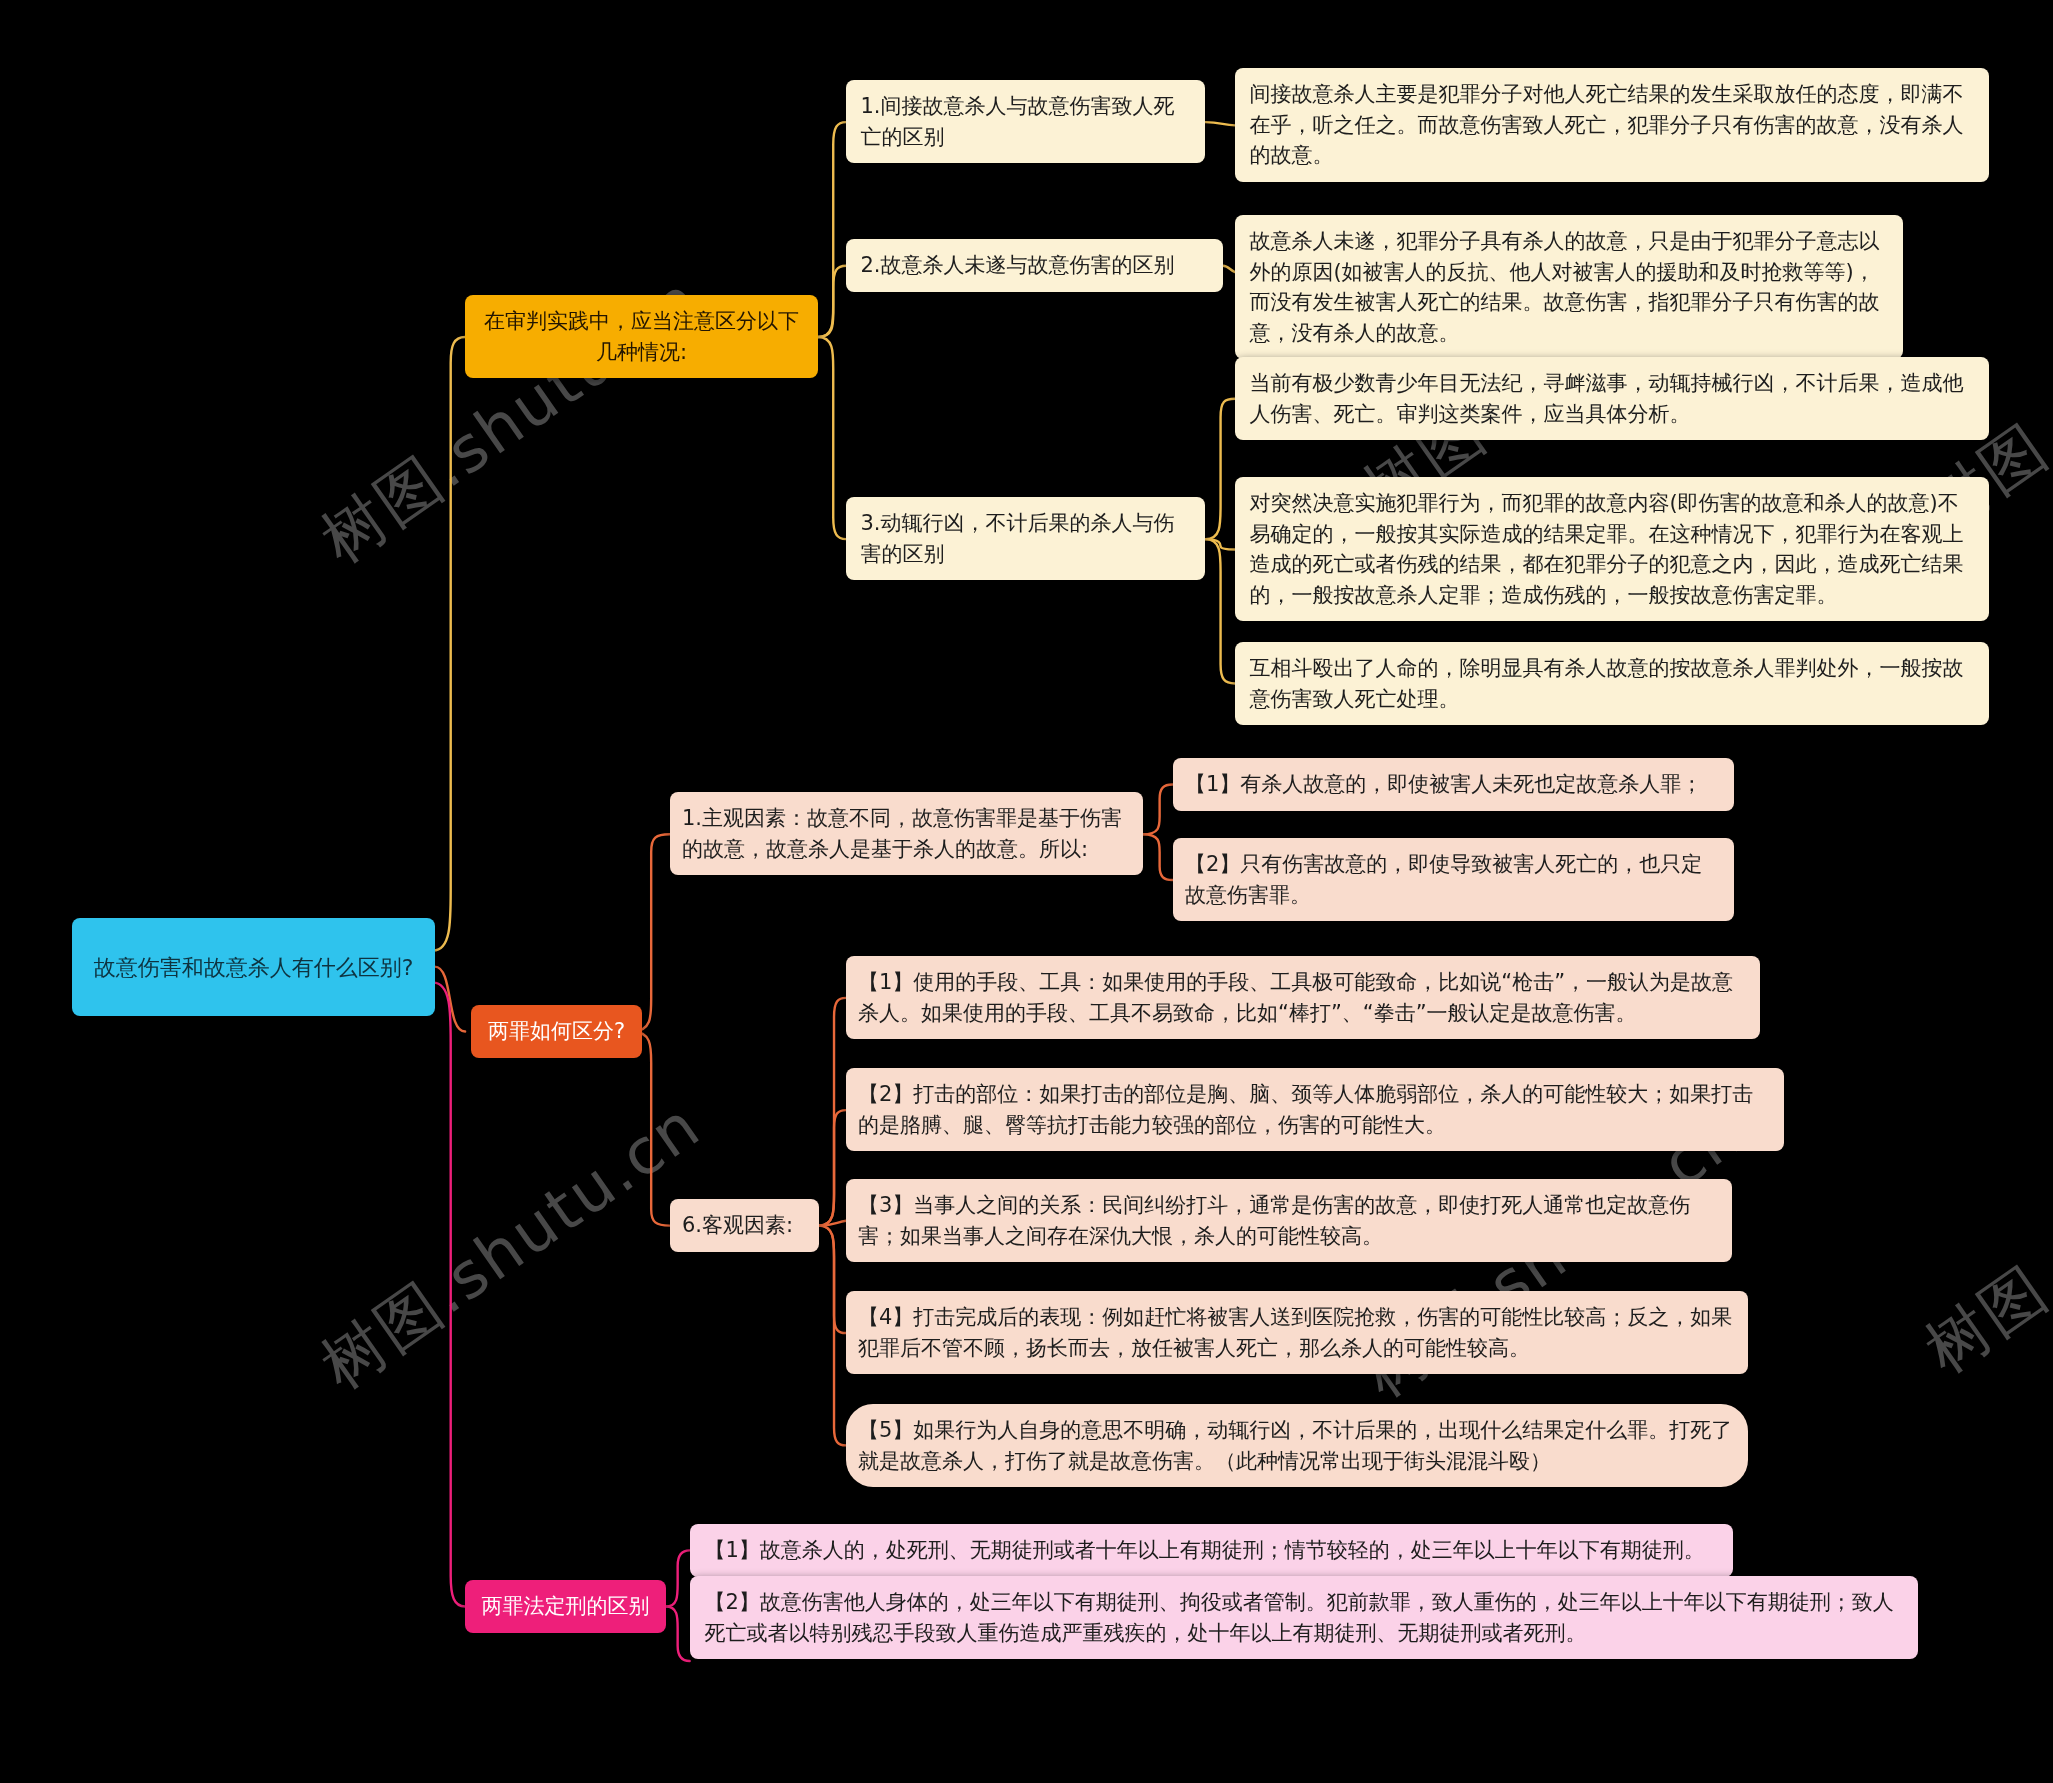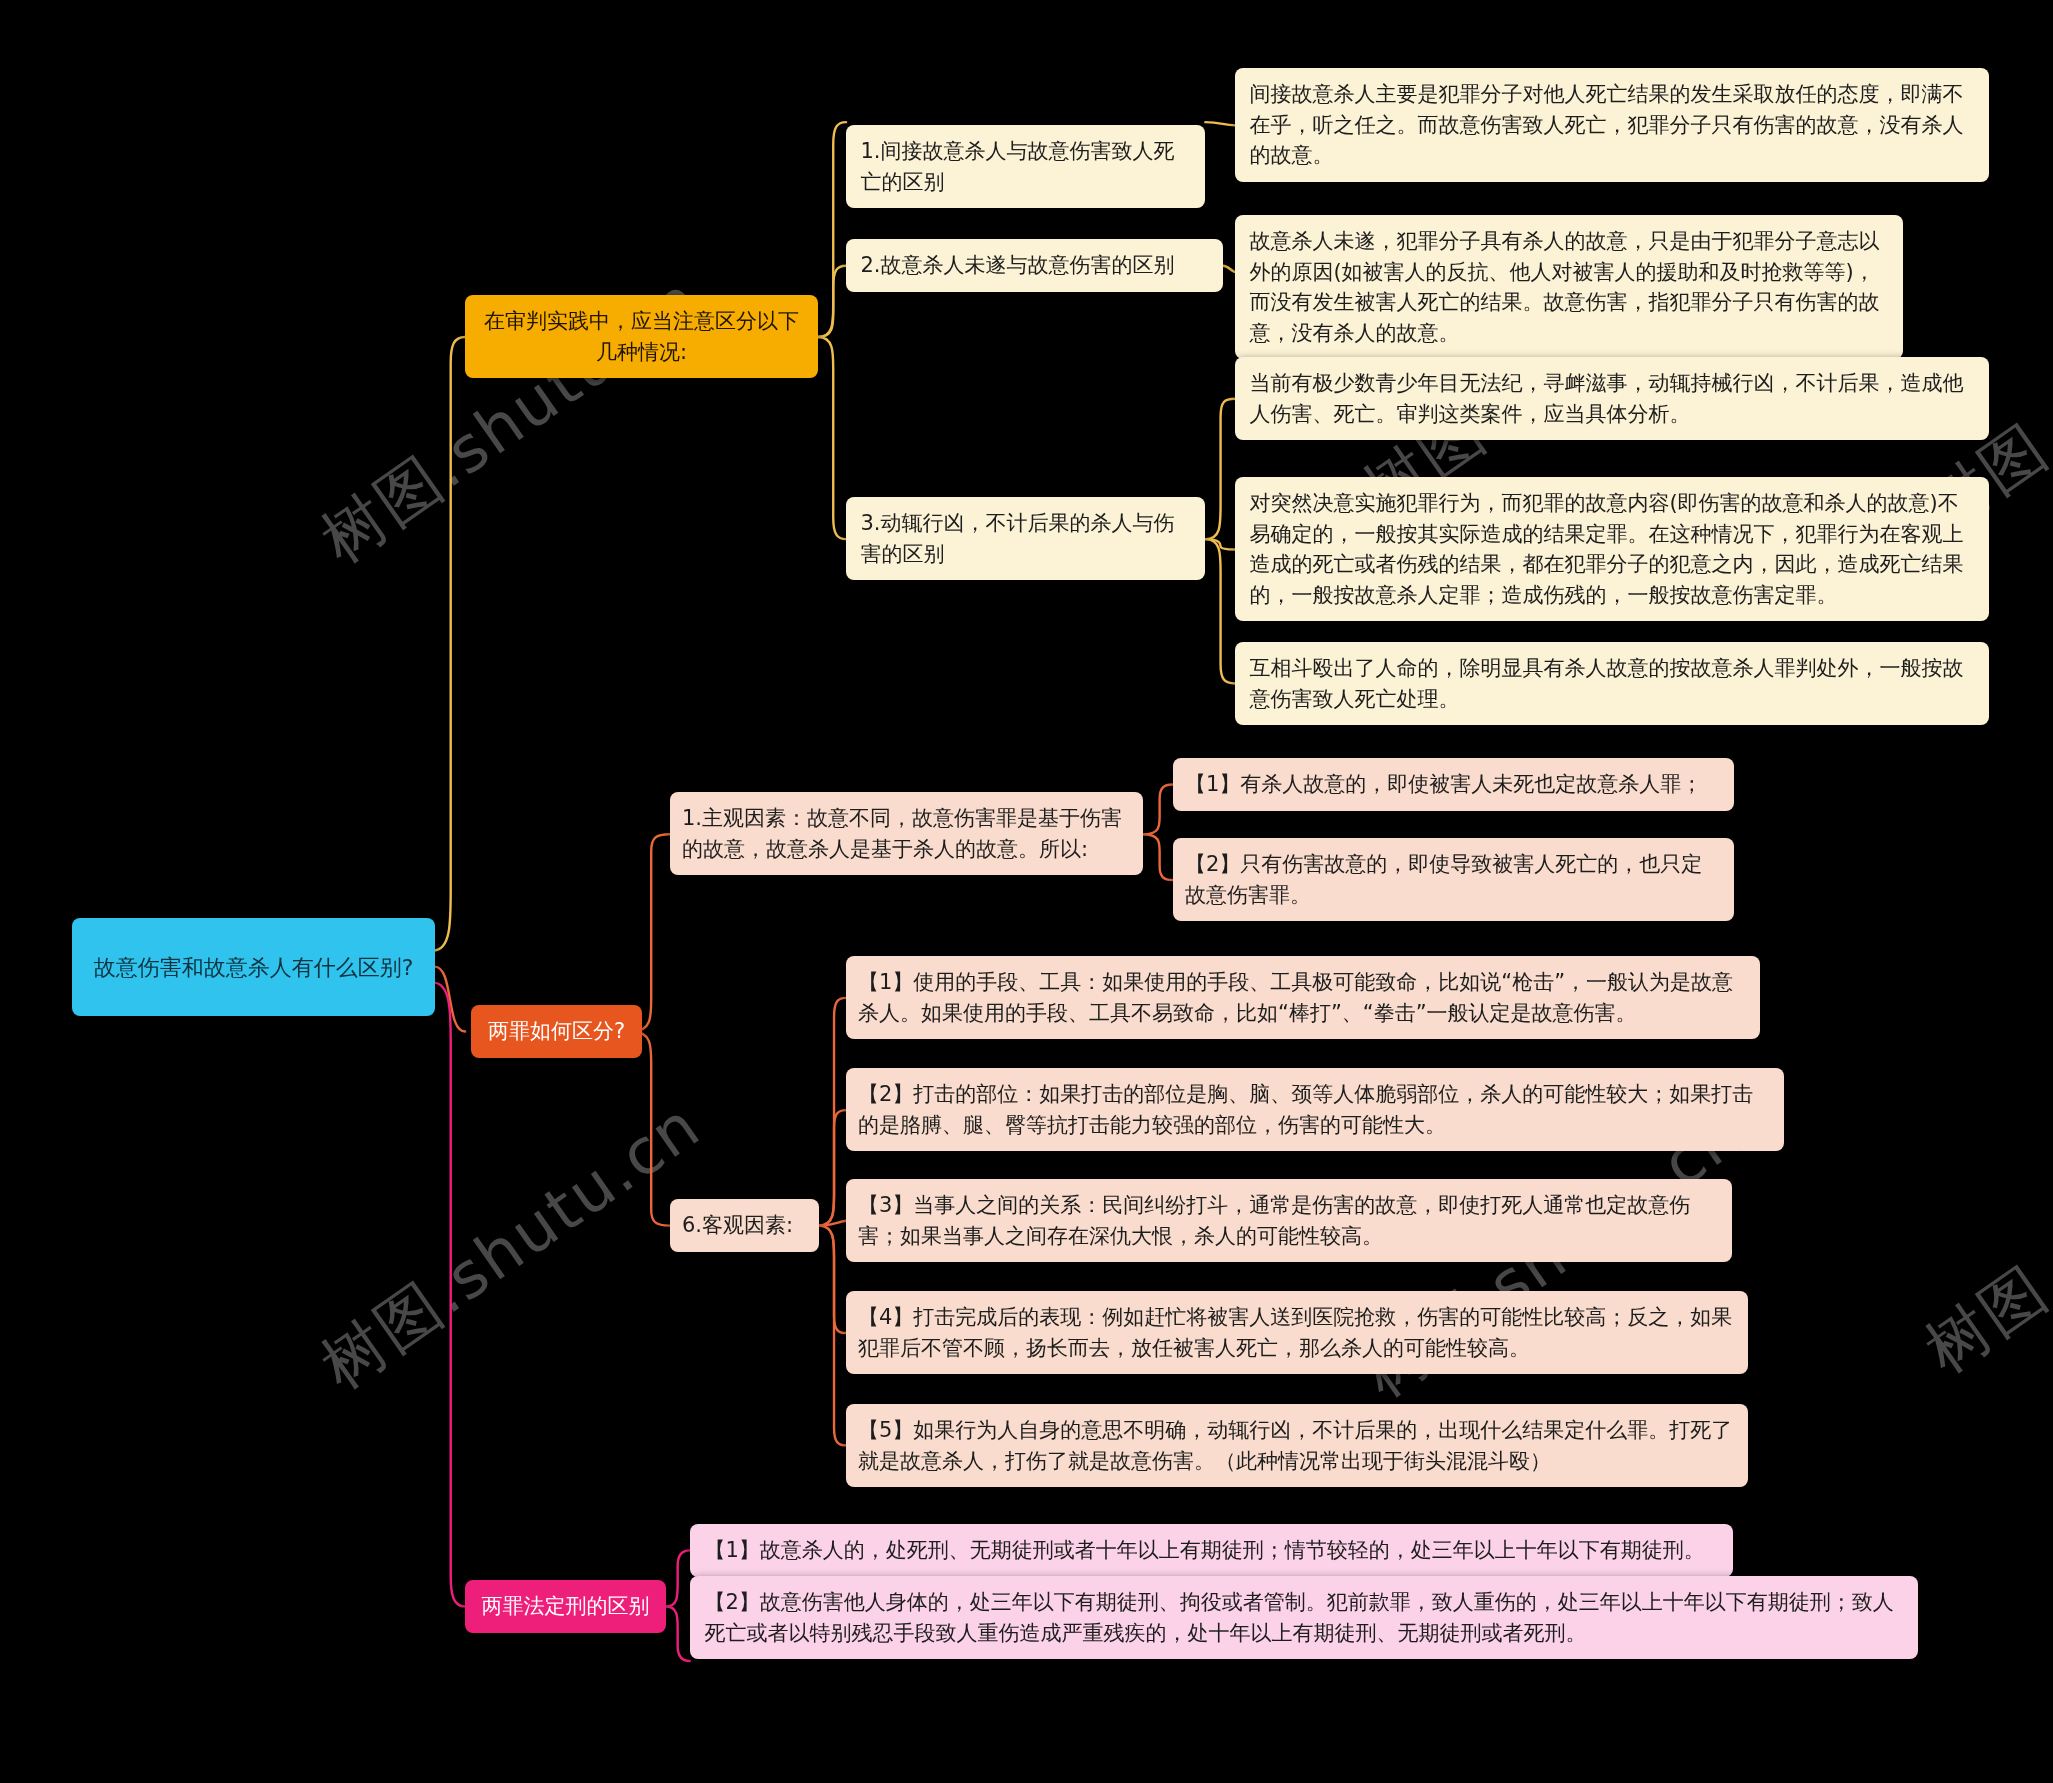--- a/index.html
+++ b/index.html
@@ -91,38 +91,38 @@
     <path class="lo" d="M 1021 1528 C 1040 1528 1040 1546 1040 1568 L 1040 1780 C 1040 1798 1045 1802 1055 1802"></path>
 
     <path class="lm" d="M 540 1225 C 562 1225 562 1262 562 1300 L 562 1965 C 562 1990 566 2003 580 2003"></path>
     <path class="lm" d="M 830 2003 C 845 2003 845 1990 845 1975 L 845 1952 C 845 1940 850 1933 860 1933"></path>
     <path class="lm" d="M 830 2003 C 845 2003 845 2016 845 2030 L 845 2052 C 845 2065 850 2071 860 2071"></path>
   </svg>
 
   <div class="node root" style="left:72px;top:918px;width:363px;">故意伤害和故意杀人有什么区别?</div>
 
   <div class="node b1-node" style="left:465px;top:295px;width:353px;">在审判实践中，应当注意区分以下几种情况:</div>
-  <div class="node cream" style="left:846px;top:80px;width:359px;margin-top:45px;">1.间接故意杀人与故意伤害致人死亡的区别</div>
+  <div class="node cream" style="left:846px;top:80px;width:359px;">1.间接故意杀人与故意伤害致人死亡的区别</div>
   <div class="node cream" style="left:1235px;top:68px;width:754px;">间接故意杀人主要是犯罪分子对他人死亡结果的发生采取放任的态度，即满不在乎，听之任之。而故意伤害致人死亡，犯罪分子只有伤害的故意，没有杀人的故意。</div>
   <div class="node cream" style="left:846px;top:239px;width:377px;">2.故意杀人未遂与故意伤害的区别</div>
   <div class="node cream" style="left:1235px;top:215px;width:668px;">故意杀人未遂，犯罪分子具有杀人的故意，只是由于犯罪分子意志以外的原因(如被害人的反抗、他人对被害人的援助和及时抢救等等)，而没有发生被害人死亡的结果。故意伤害，指犯罪分子只有伤害的故意，没有杀人的故意。</div>
   <div class="node cream" style="left:846px;top:497px;width:359px;">3.动辄行凶，不计后果的杀人与伤害的区别</div>
   <div class="node cream" style="left:1235px;top:357px;width:754px;">当前有极少数青少年目无法纪，寻衅滋事，动辄持械行凶，不计后果，造成他人伤害、死亡。审判这类案件，应当具体分析。</div>
   <div class="node cream" style="left:1235px;top:477px;width:754px;">对突然决意实施犯罪行为，而犯罪的故意内容(即伤害的故意和杀人的故意)不易确定的，一般按其实际造成的结果定罪。在这种情况下，犯罪行为在客观上造成的死亡或者伤残的结果，都在犯罪分子的犯意之内，因此，造成死亡结果的，一般按故意杀人定罪；造成伤残的，一般按故意伤害定罪。</div>
   <div class="node cream" style="left:1235px;top:642px;width:754px;">互相斗殴出了人命的，除明显具有杀人故意的按故意杀人罪判处外，一般按故意伤害致人死亡处理。</div>
 
   <div class="node b2-node" style="left:471px;top:1005px;width:171px;">两罪如何区分?</div>
   <div class="node salmon" style="left:670px;top:792px;width:473px;">1.主观因素：故意不同，故意伤害罪是基于伤害的故意，故意杀人是基于杀人的故意。所以:</div>
   <div class="node salmon" style="left:1173px;top:758px;width:561px;">【1】有杀人故意的，即使被害人未死也定故意杀人罪；</div>
   <div class="node salmon" style="left:1173px;top:838px;width:561px;">【2】只有伤害故意的，即使导致被害人死亡的，也只定故意伤害罪。</div>
   <div class="node salmon" style="left:670px;top:1199px;width:149px;">6.客观因素:</div>
   <div class="node salmon" style="left:846px;top:956px;width:914px;">【1】使用的手段、工具：如果使用的手段、工具极可能致命，比如说“枪击”，一般认为是故意杀人。如果使用的手段、工具不易致命，比如“棒打”、“拳击”一般认定是故意伤害。</div>
   <div class="node salmon" style="left:846px;top:1068px;width:938px;">【2】打击的部位：如果打击的部位是胸、脑、颈等人体脆弱部位，杀人的可能性较大；如果打击的是胳膊、腿、臀等抗打击能力较强的部位，伤害的可能性大。</div>
   <div class="node salmon" style="left:846px;top:1179px;width:886px;">【3】当事人之间的关系：民间纠纷打斗，通常是伤害的故意，即使打死人通常也定故意伤害；如果当事人之间存在深仇大恨，杀人的可能性较高。</div>
   <div class="node salmon" style="left:846px;top:1291px;width:902px;">【4】打击完成后的表现：例如赶忙将被害人送到医院抢救，伤害的可能性比较高；反之，如果犯罪后不管不顾，扬长而去，放任被害人死亡，那么杀人的可能性较高。</div>
-  <div class="node salmon" style="left:846px;top:1404px;width:902px;">【5】如果行为人自身的意思不明确，动辄行凶，不计后果的，出现什么结果定什么罪。打死了就是故意杀人，打伤了就是故意伤害。（此种情况常出现于街头混混斗殴）</div>
+  <div class="node salmon" style="left:846px;top:1404px;width:902px;border-radius:27px;">【5】如果行为人自身的意思不明确，动辄行凶，不计后果的，出现什么结果定什么罪。打死了就是故意杀人，打伤了就是故意伤害。（此种情况常出现于街头混混斗殴）</div>
 
   <div class="node b3-node" style="left:465px;top:1580px;width:201px;">两罪法定刑的区别</div>
   <div class="node pink" style="left:690px;top:1524px;width:1043px;">【1】故意杀人的，处死刑、无期徒刑或者十年以上有期徒刑；情节较轻的，处三年以上十年以下有期徒刑。</div>
   <div class="node pink" style="left:690px;top:1576px;width:1228px;">【2】故意伤害他人身体的，处三年以下有期徒刑、拘役或者管制。犯前款罪，致人重伤的，处三年以上十年以下有期徒刑；致人死亡或者以特别残忍手段致人重伤造成严重残疾的，处十年以上有期徒刑、无期徒刑或者死刑。</div>
 
 </div>
 
 
 </body></html>

